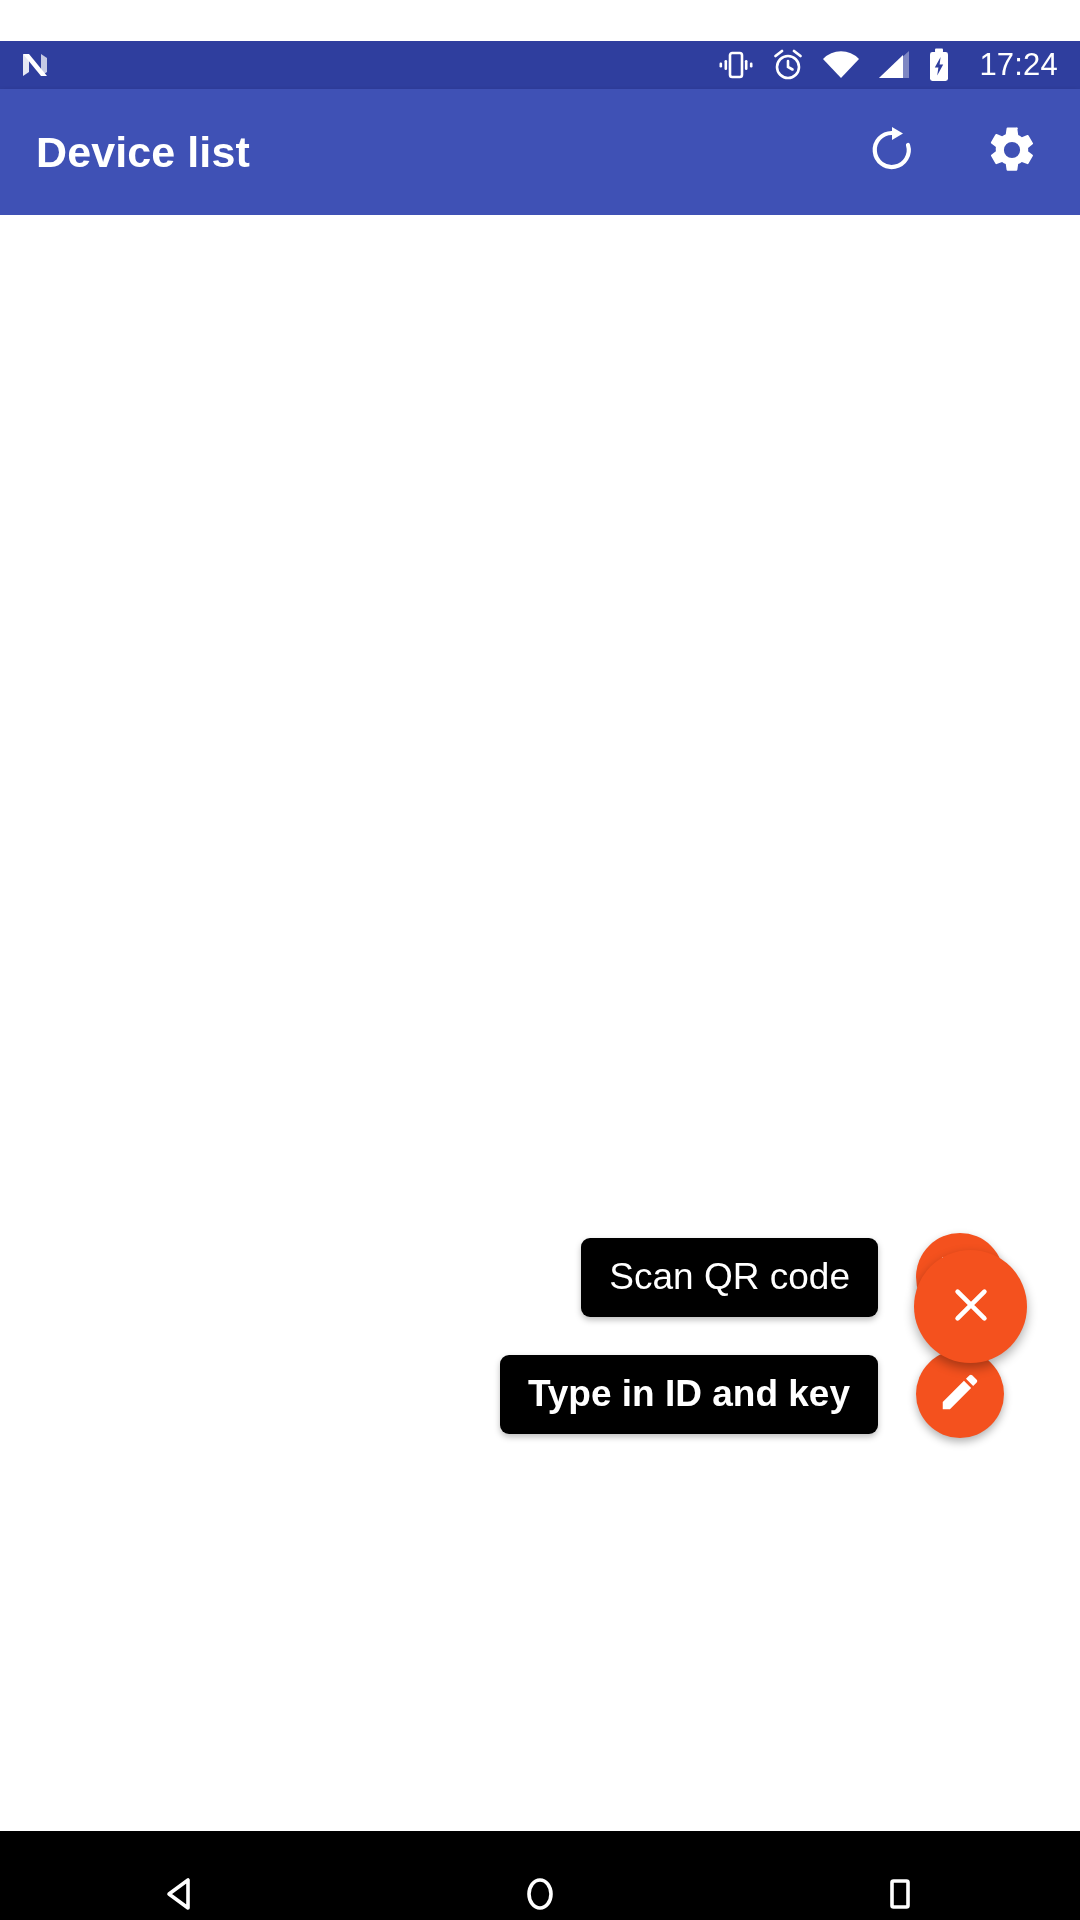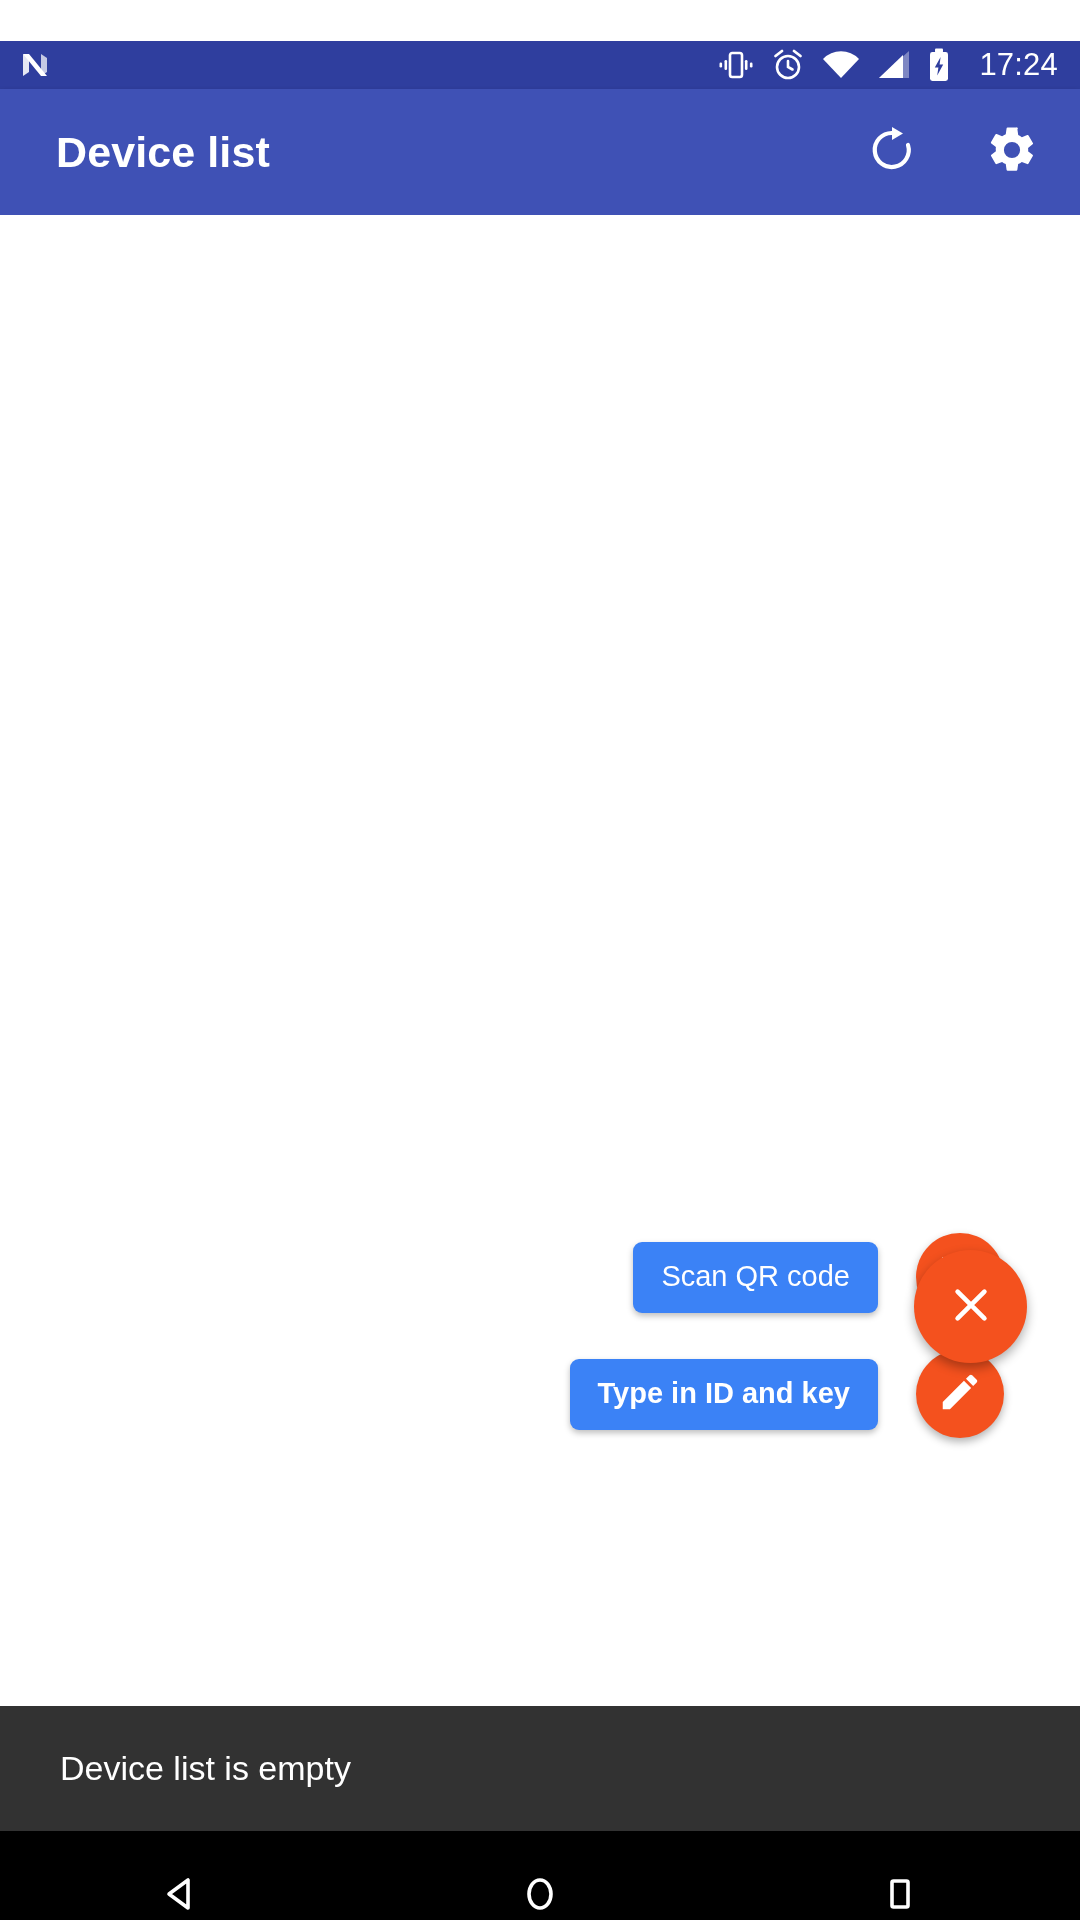--- a/index.html
+++ b/index.html
@@ -35,21 +35,21 @@
     letter-spacing:0.2px; margin-left:12px;
     font-family:"Liberation Sans", sans-serif;
   }
 
   
   #app-bar {
     position:absolute; left:0; top:48px;
     width:1080px; height:126px;
     background:#3F51B5;
     display:flex; align-items:center;
-    padding:0 32px 0 56px;
+    padding:0 32px 0 36px;
     box-shadow:0 2px 5px rgba(0,0,0,0.22);
   }
   #app-bar-title {
     color:#ffffff; font-size:43px; font-weight:bold;
     letter-spacing:0.1px;
   }
   #app-bar-actions {
     margin-left:auto; display:flex; align-items:center; gap:48px;
   }
   .appbar-btn {
@@ -67,23 +67,23 @@
 
   
   #fab-menu { position:absolute; left:0; top:0; width:1080px; height:1491px; }
 
   .fab-row {
     position:absolute;
     display:flex; align-items:center; justify-content:flex-end;
     right:0;
   }
   .fab-label {
-    background:#3b82f6;
+    background:#000000;
     color:#ffffff;
-    font-size:29px;
+    font-size:37px;
     padding:20px 28px 22px 28px;
     border-radius:9px;
     white-space:nowrap;
     box-shadow:0 3px 6px rgba(0,0,0,0.26);
     line-height:1;
   }
   .fab-mini {
     width:88px; height:88px;
     border-radius:50%;
     background:#F4511E;
@@ -256,23 +256,20 @@
         <span>
           <svg width="46" height="46" viewBox="0 0 24 24">
             <path d="M5 5 L19 19 M19 5 L5 19" stroke="#FFFFFF" stroke-width="2.4" stroke-linecap="round"></path>
           </svg>
         </span>
       </div>
 
     </div>
   </div>
 
-  <div id="snackbar">
-    <span id="snackbar-text">Device list is empty</span>
-  </div>
 
   <div id="nav-bar">
     <div class="nav-btn">
       <span>
         <svg width="46" height="46" viewBox="0 0 46 46">
           <path d="M31 9 L31 37 L12 23 Z" fill="none" stroke="#FFFFFF" stroke-width="3.6" stroke-linejoin="round"></path>
         </svg>
       </span>
     </div>
     <div class="nav-btn">

